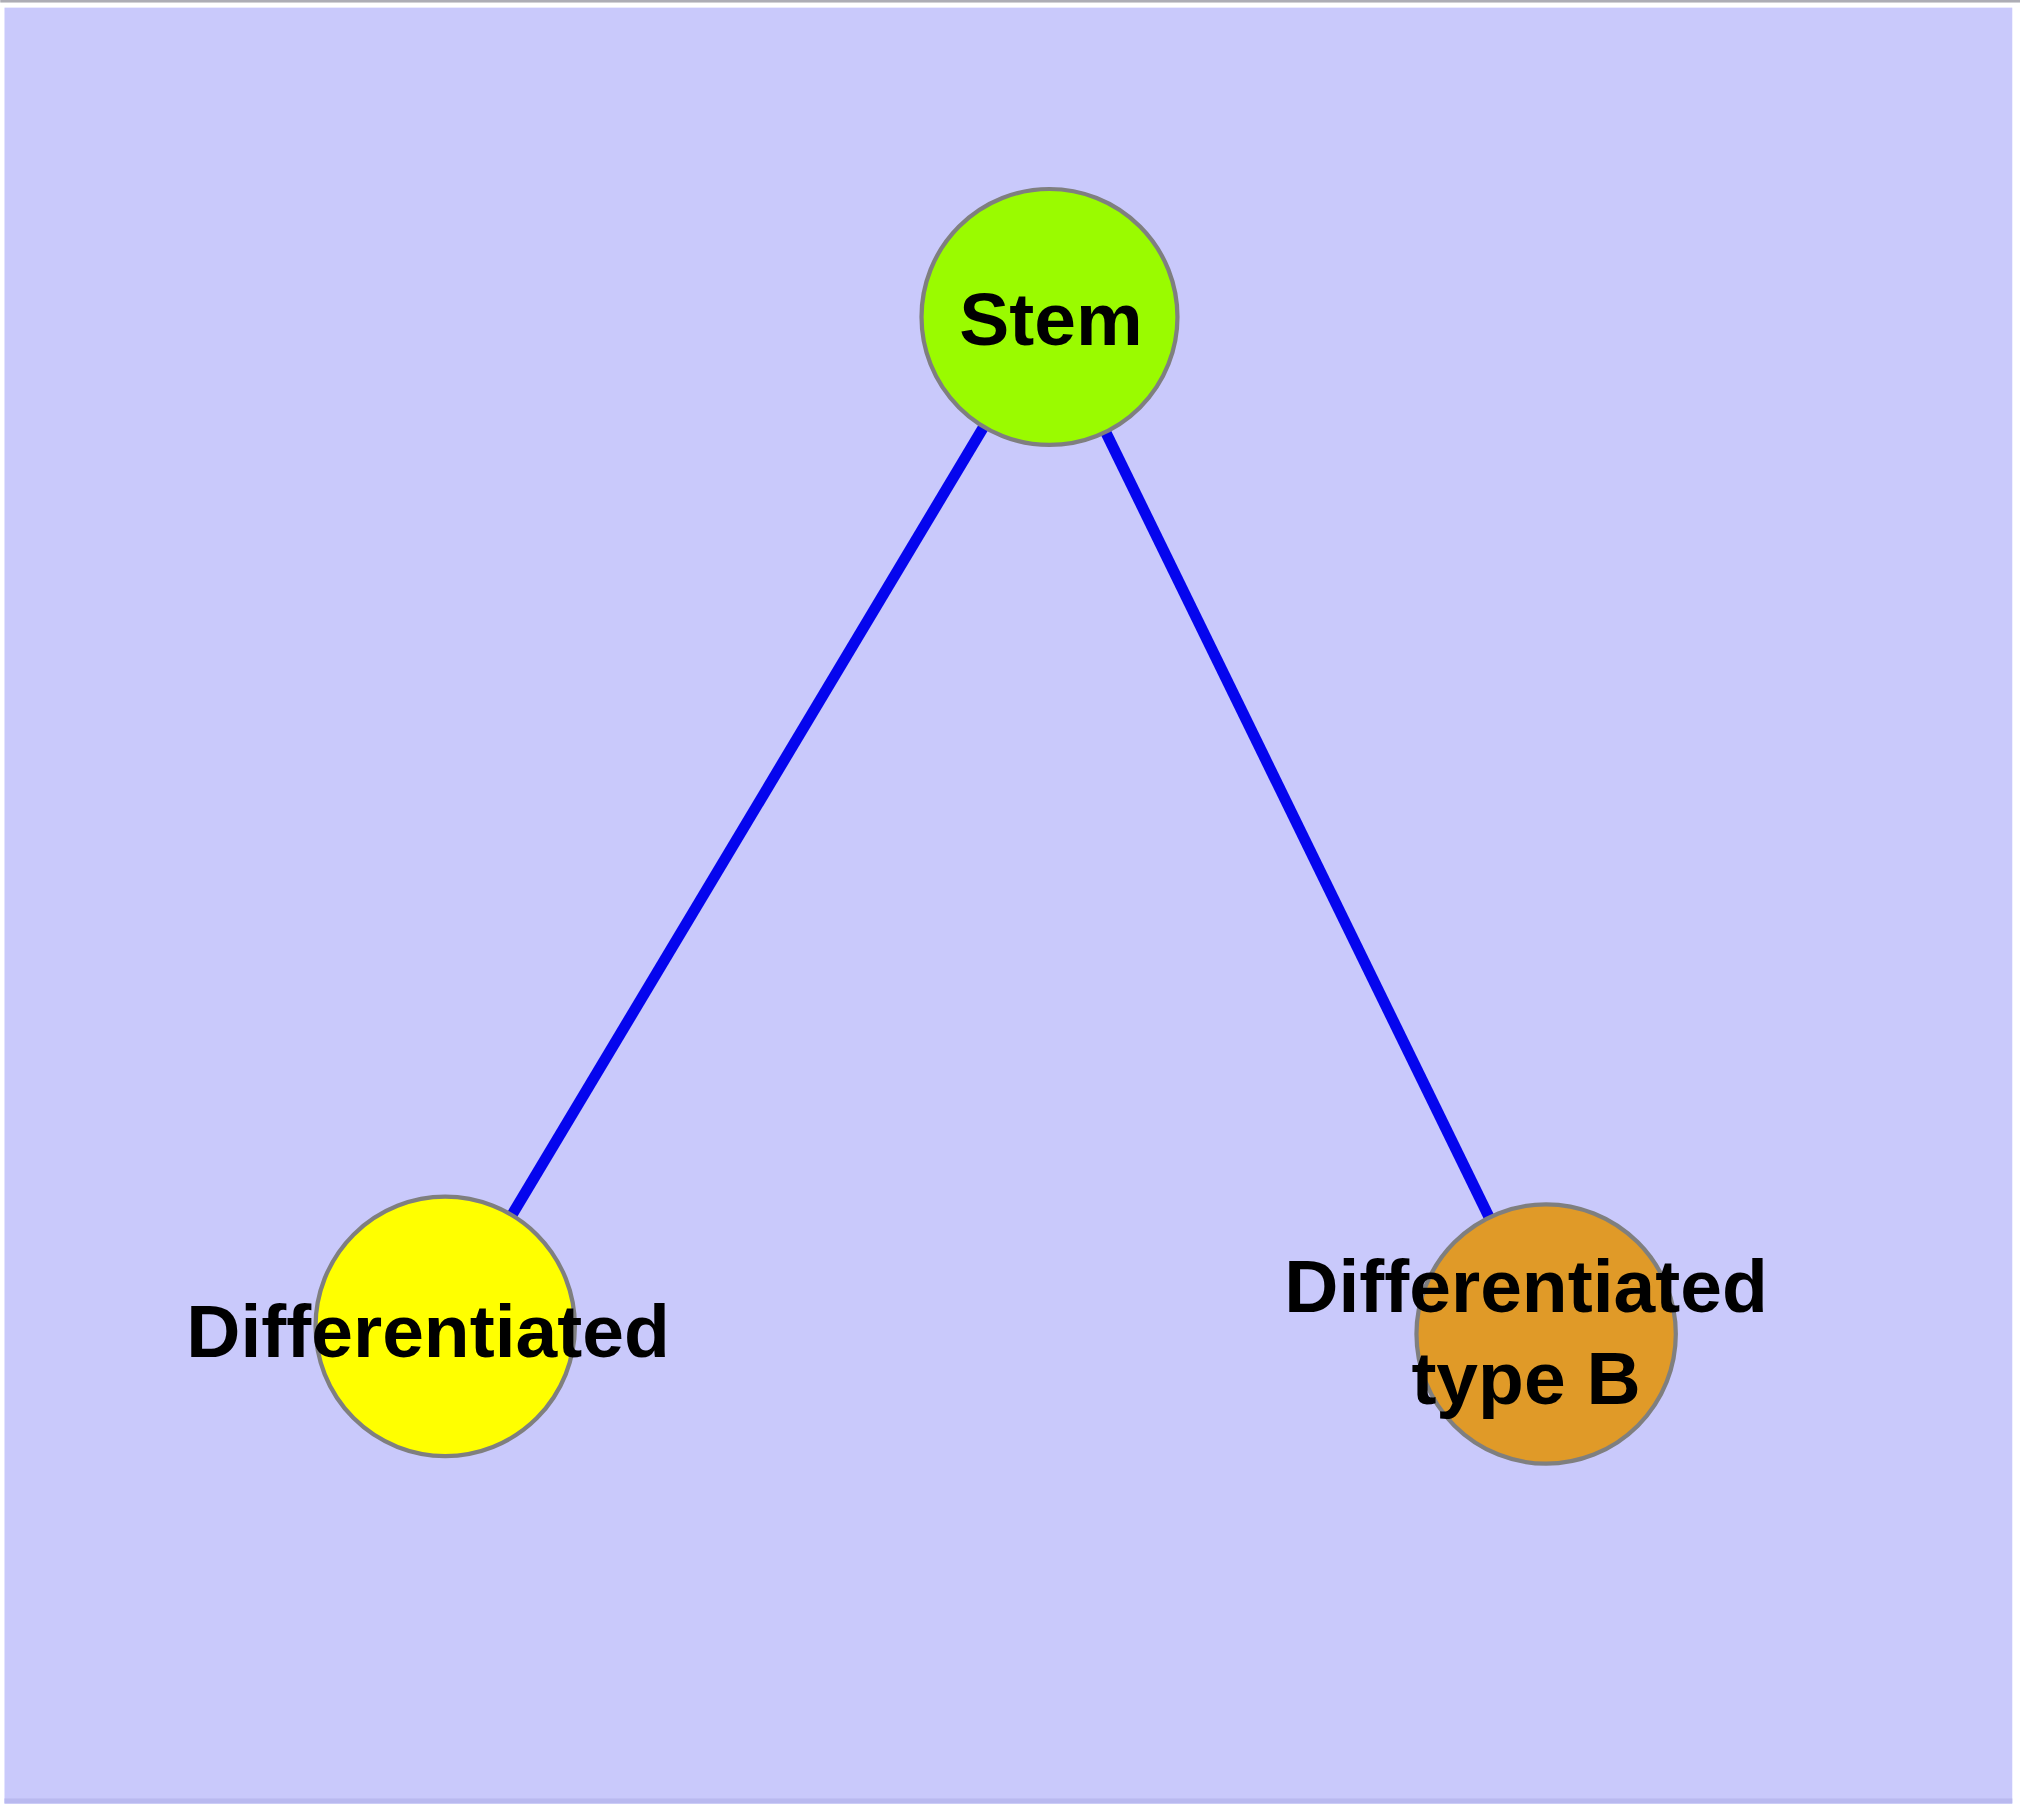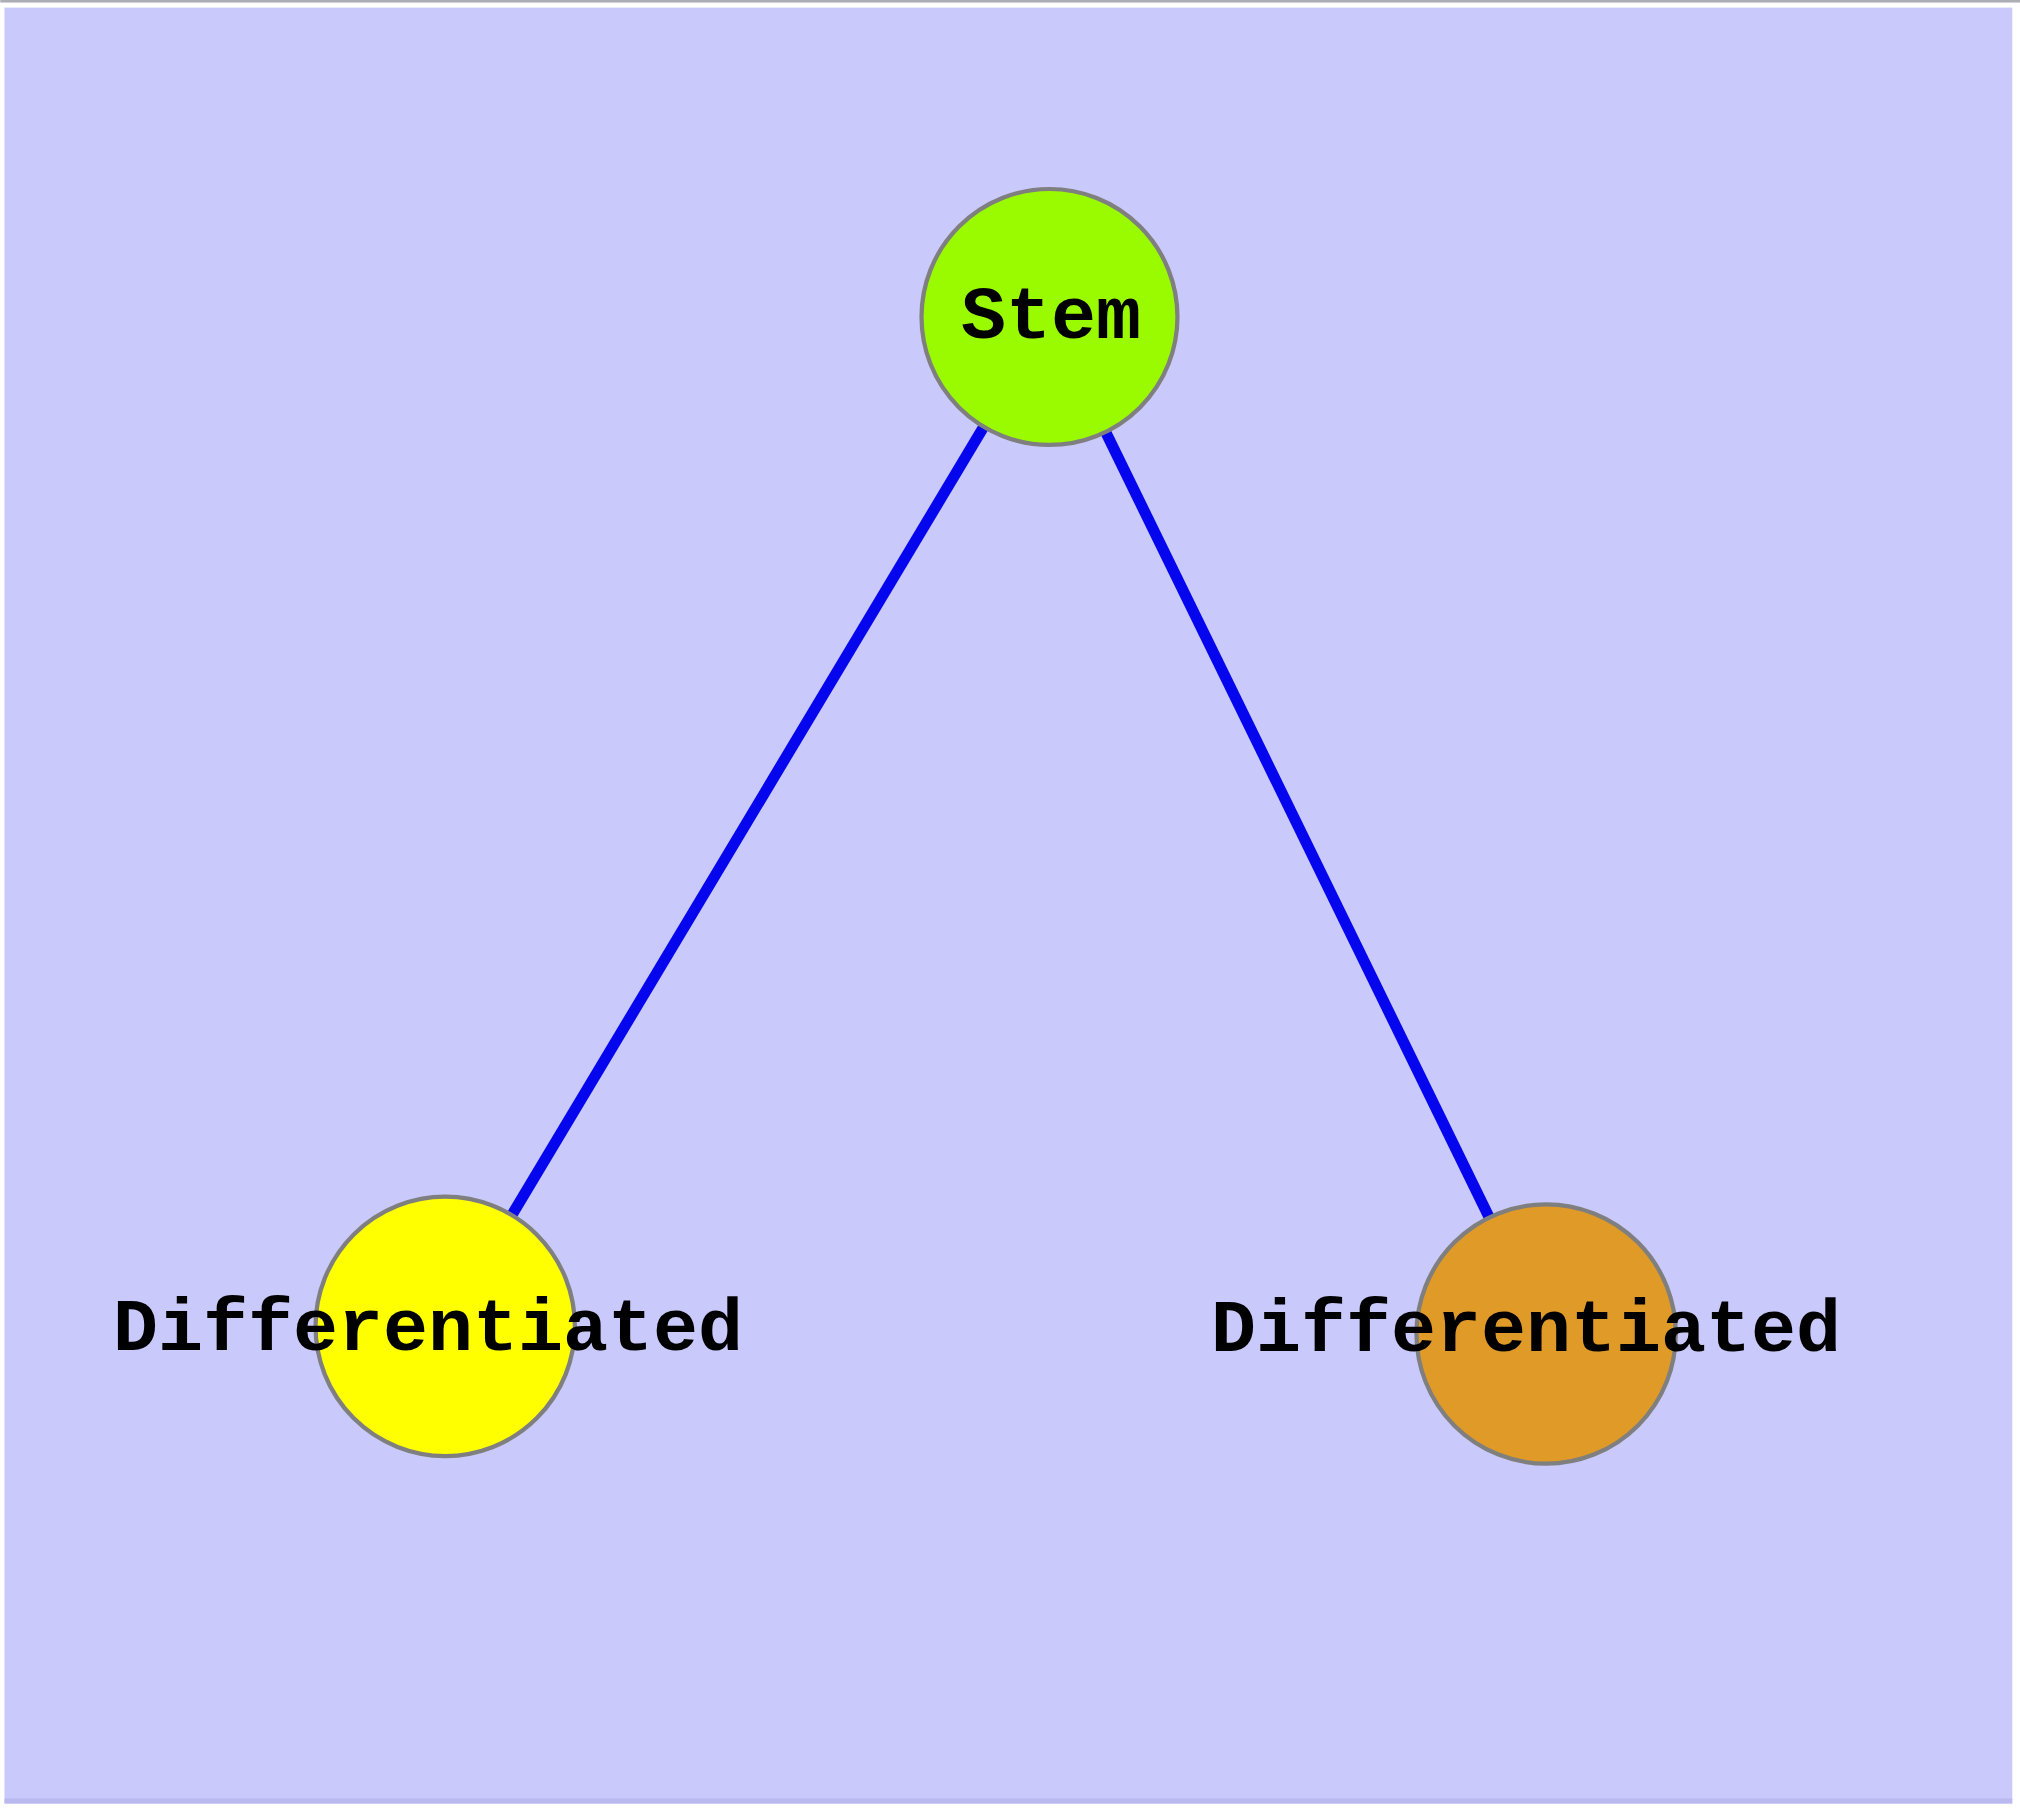--- a/index.html
+++ b/index.html
@@ -8,21 +8,20 @@
     background: #ffffff;
     width: 2021px;
     height: 1812px;
     overflow: hidden;
     font-family: "Liberation Sans", sans-serif;
   }
   .stage {
     position: relative;
     width: 2021px;
     height: 1480px;
-    font-family: Liberation Mono, monospace;
   }
   svg.graph {
     position: absolute;
     left: 0;
     top: 0;
     width: 2021px;
     height: 1812px;
     display: block;
   }
   .edge {
@@ -66,16 +65,17 @@
   </svg>
 
   <div class="node-label" style="left: 1051px; top: 319px;">Stem</div>
 
   <div class="node-label" style="left: 428px; top: 1331px;">
     <span class="label-line">Differentiated</span>
   </div>
 
   <div class="node-label" style="left: 1526px; top: 1332px;">
     <span class="label-line">Differentiated</span>
+    <span class="label-line">type B</span>
   </div>
 
 </div>
 
 
 </body></html>

